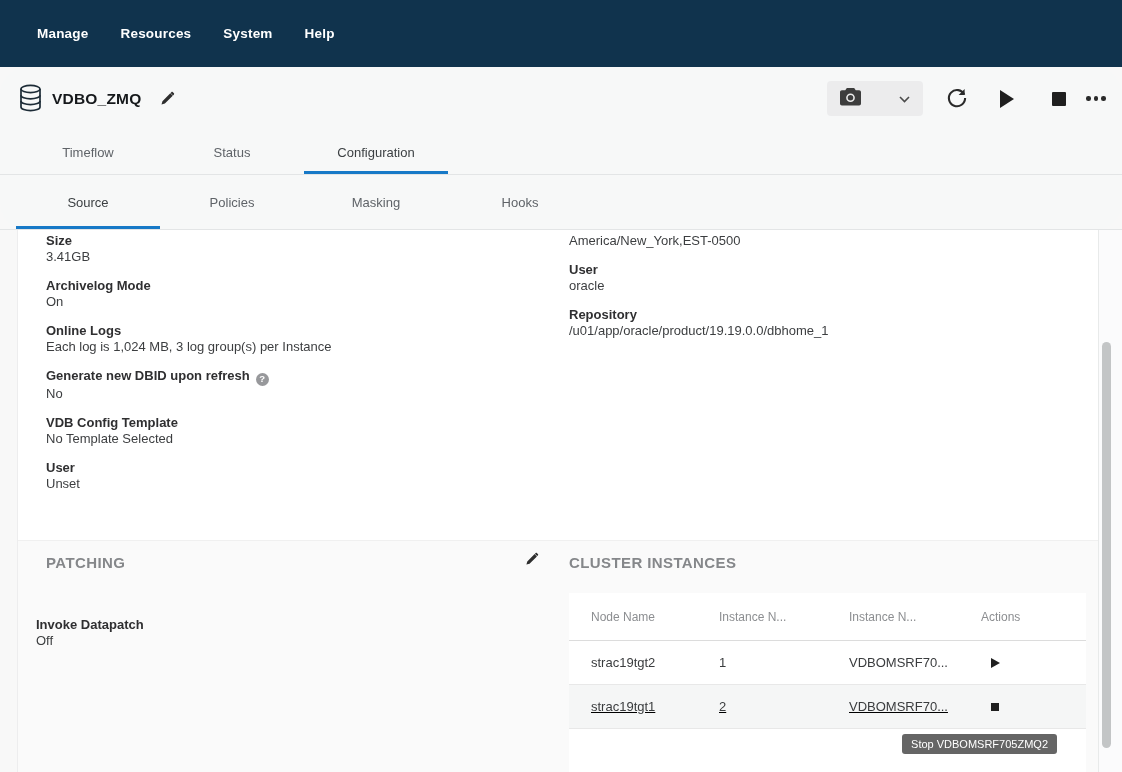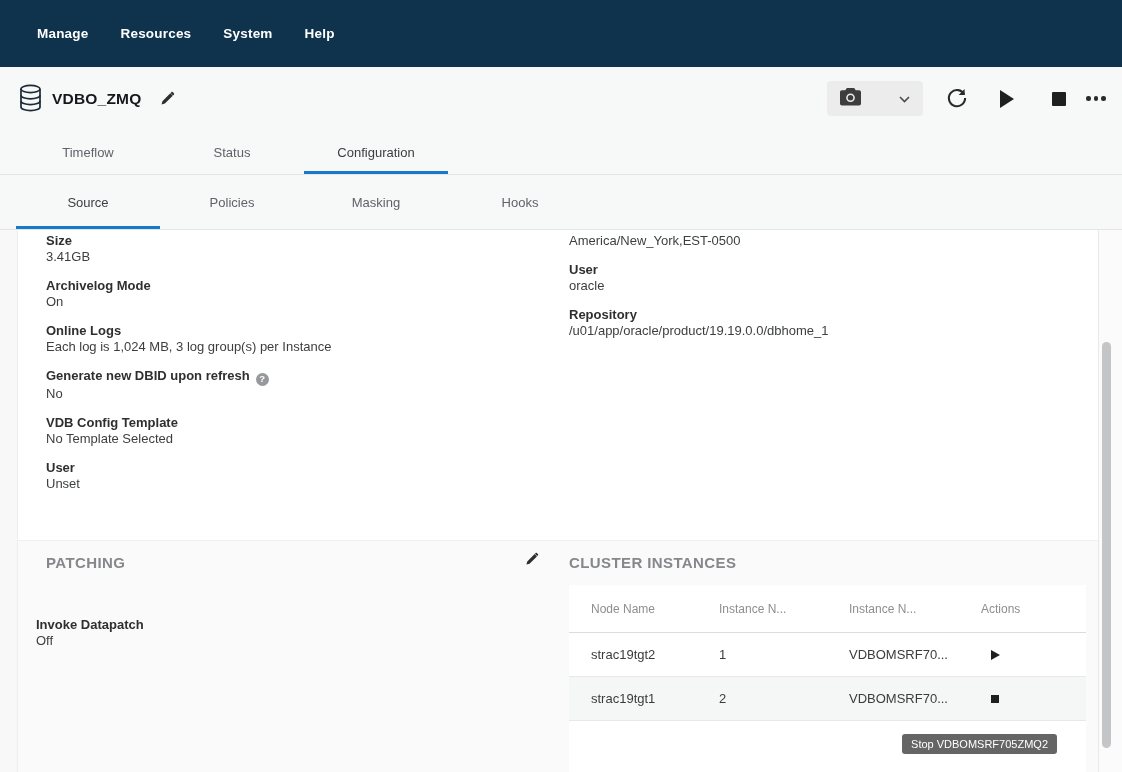--- a/index.html
+++ b/index.html
@@ -51,26 +51,26 @@
                 vertical-align:-2px; cursor:pointer; }
 
   
   .bottom { position:absolute; top:310px; left:0; right:0; bottom:0; background:#fafafa; border-top:1px solid #f0f0f0; }
   .section-title { font-size:15px; font-weight:bold; color:#85878a; letter-spacing:.4px; }
   .patching-title { position:absolute; left:28px; top:13px; }
   .patch-edit { position:absolute; left:507px; top:11px; cursor:pointer; background:none; border:none; }
   .patching-field { position:absolute; left:18px; top:44px;margin-top:32px; }
   .cluster { position:absolute; left:551px; top:0; right:0; bottom:0; }
   .cluster-title { position:absolute; left:0; top:13px; }
-  .table { position:absolute; left:0; top:44px; width:517px; bottom:0; background:#ffffff; }
+  .table { position:absolute; left:0; top:52px; width:517px; bottom:0; background:#ffffff; }
   .t-row { display:grid; grid-template-columns:128px 130px 132px 1fr; padding-left:22px; align-items:center; }
   .t-head { height:48px; border-bottom:1px solid #dcdcdc; }
   .t-head .t-cell { font-size:12px; color:#8c8e91; }
   .t-body-row { height:44px; border-bottom:1px solid #e8e8e8; }
-  .t-body-row.hovered { background:#f5f6f6; }
+  .t-body-row.hovered { background:#f5f6f6;text-decoration:underline; }
   .t-cell { font-size:13px; color:#3a3c3e; white-space:nowrap; overflow:hidden; }
   .row-play { width:0; height:0; border-left:9px solid #1f1f1f; border-top:5.5px solid transparent; border-bottom:5.5px solid transparent; margin-left:10px; }
   .row-stop { width:8px; height:8px; background:#1f1f1f; margin-left:10px; }
   .action-btn { background:none; border:none; cursor:pointer; display:flex; align-items:center; padding:0; }
   .tooltip { position:absolute; right:41px; top:180px; background:#656565; color:#ffffff; font-size:11px;
              padding:4px 9px; border-radius:3px; white-space:nowrap; z-index:5;margin-top:13px; }
 
   
   .scroll-track { position:absolute; left:1098px; top:230px; width:24px; bottom:0; background:#fbfbfc; border-left:1px solid #e8eaea; cursor:pointer; }
   .scroll-thumb { position:absolute; left:3px; top:112px; width:9px; height:406px; border-radius:5px; background:#c3c5c6; cursor:grab; }

